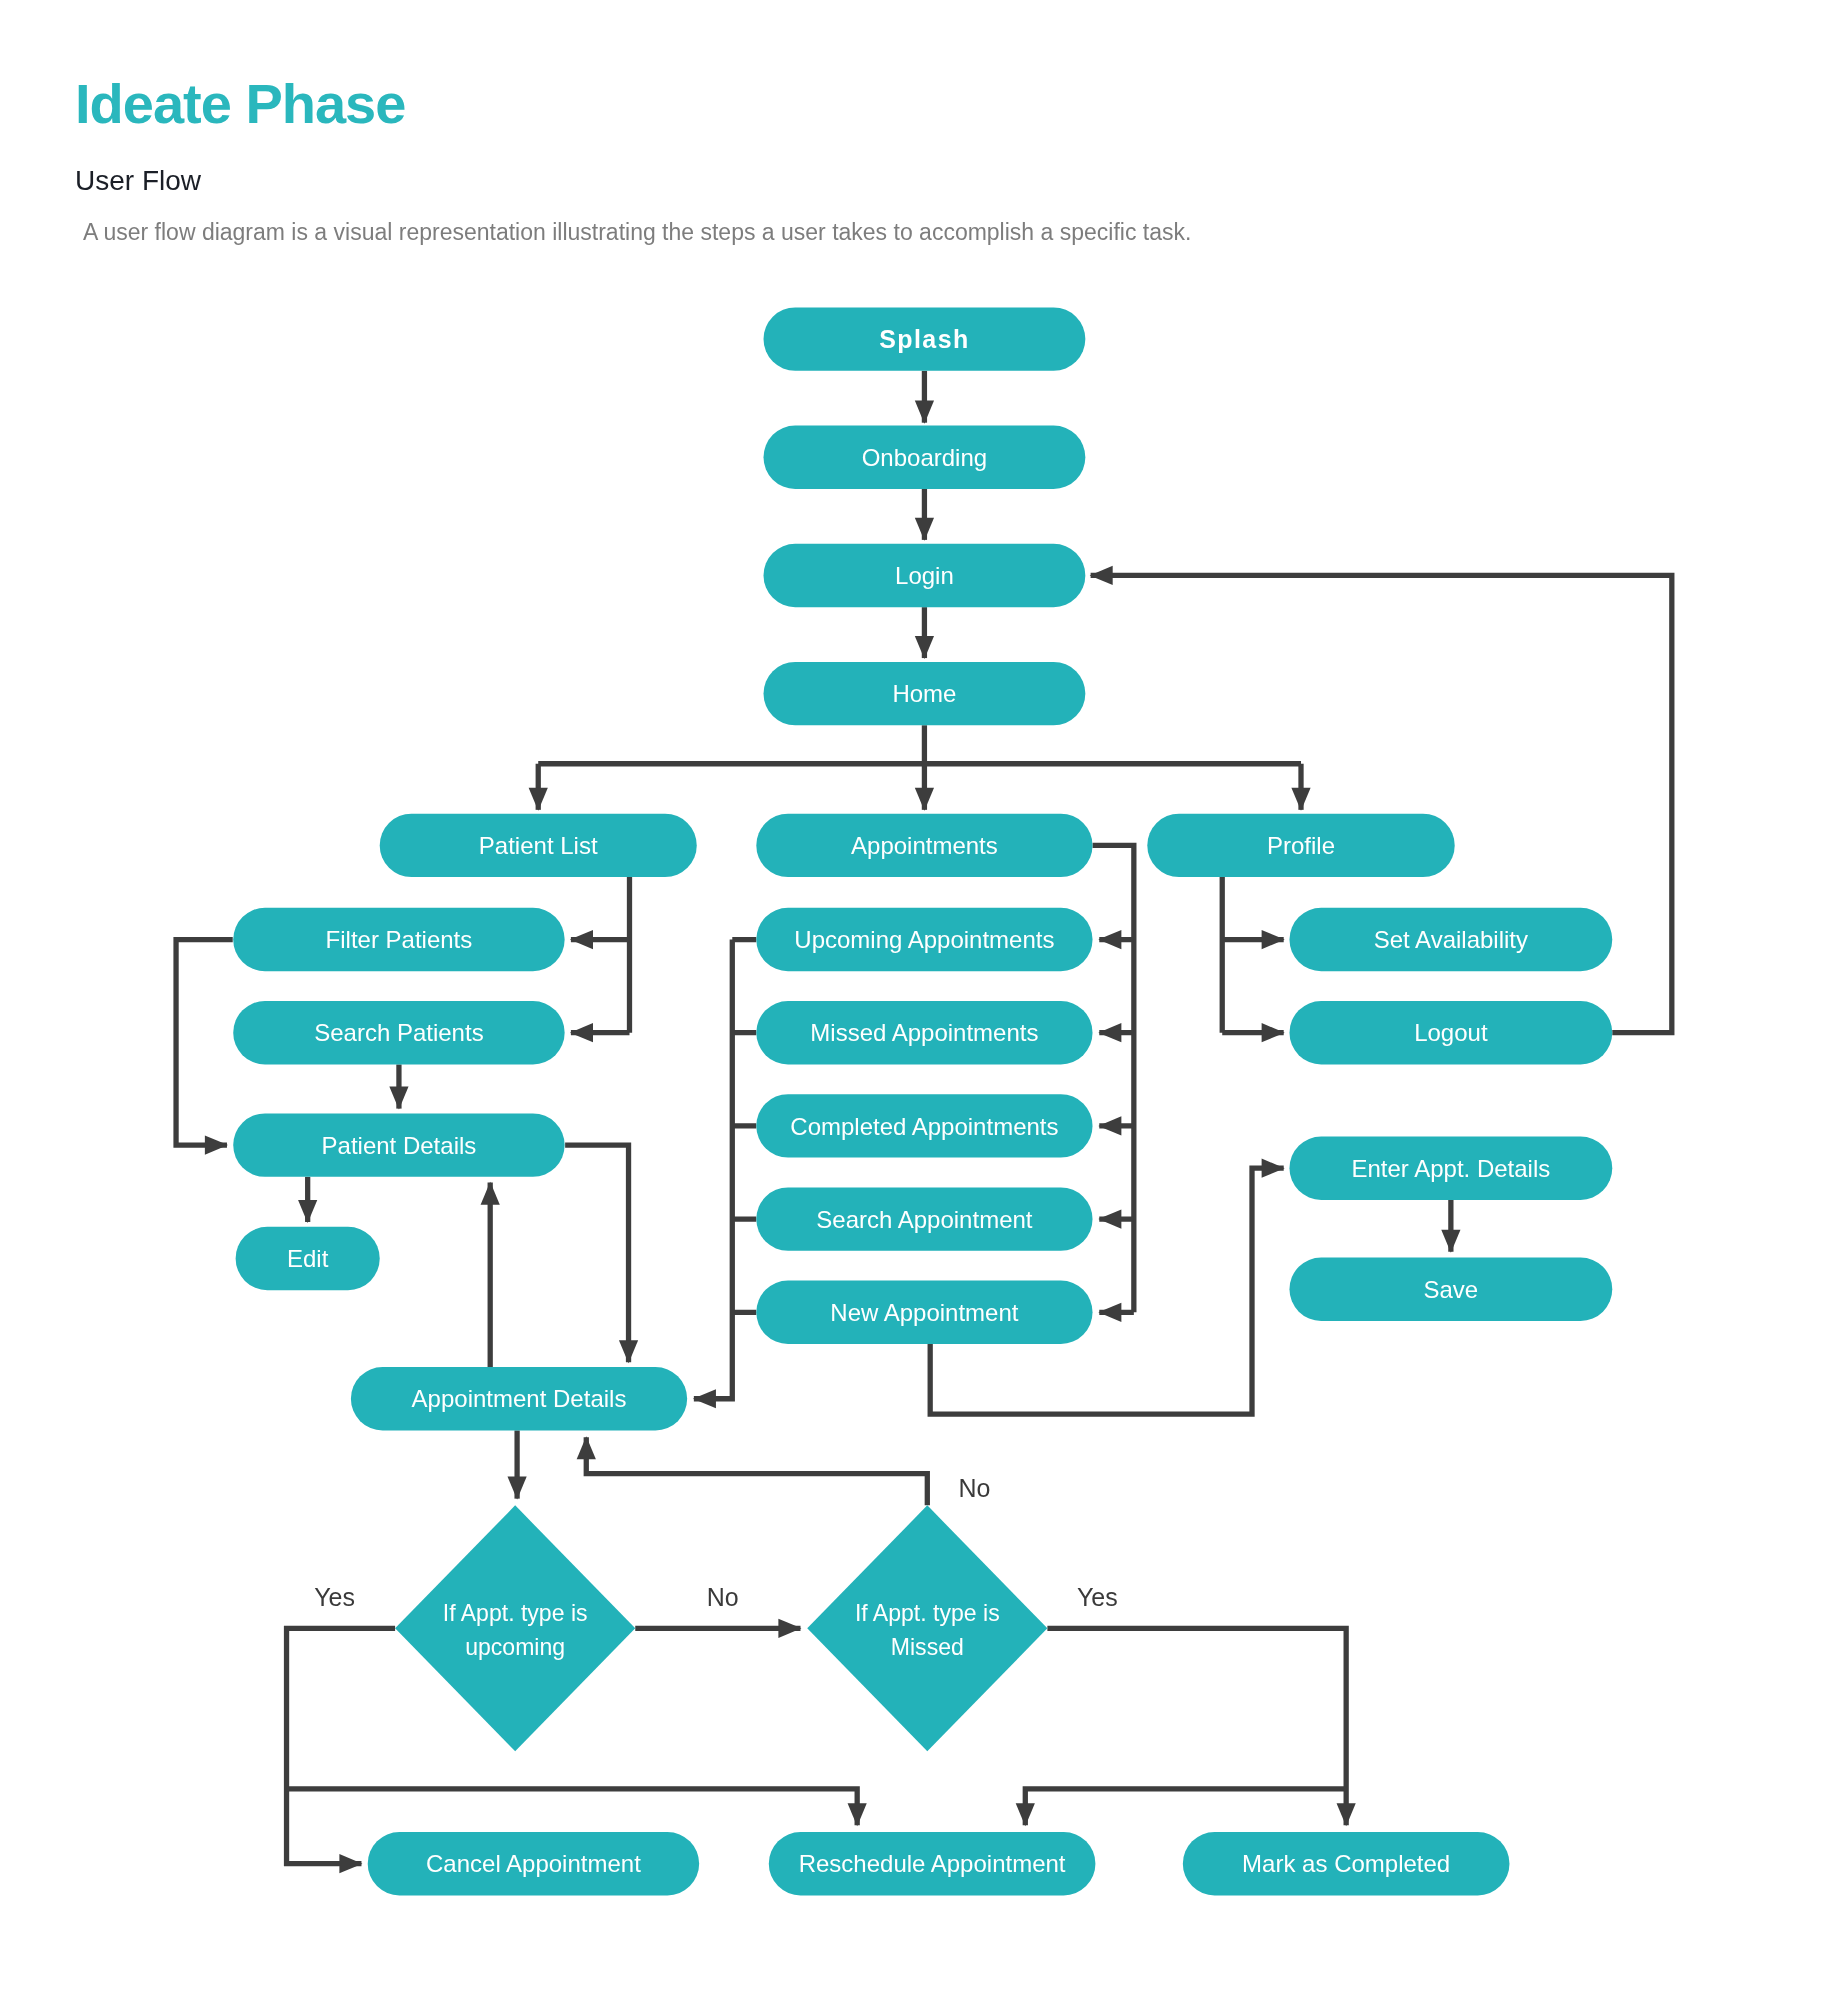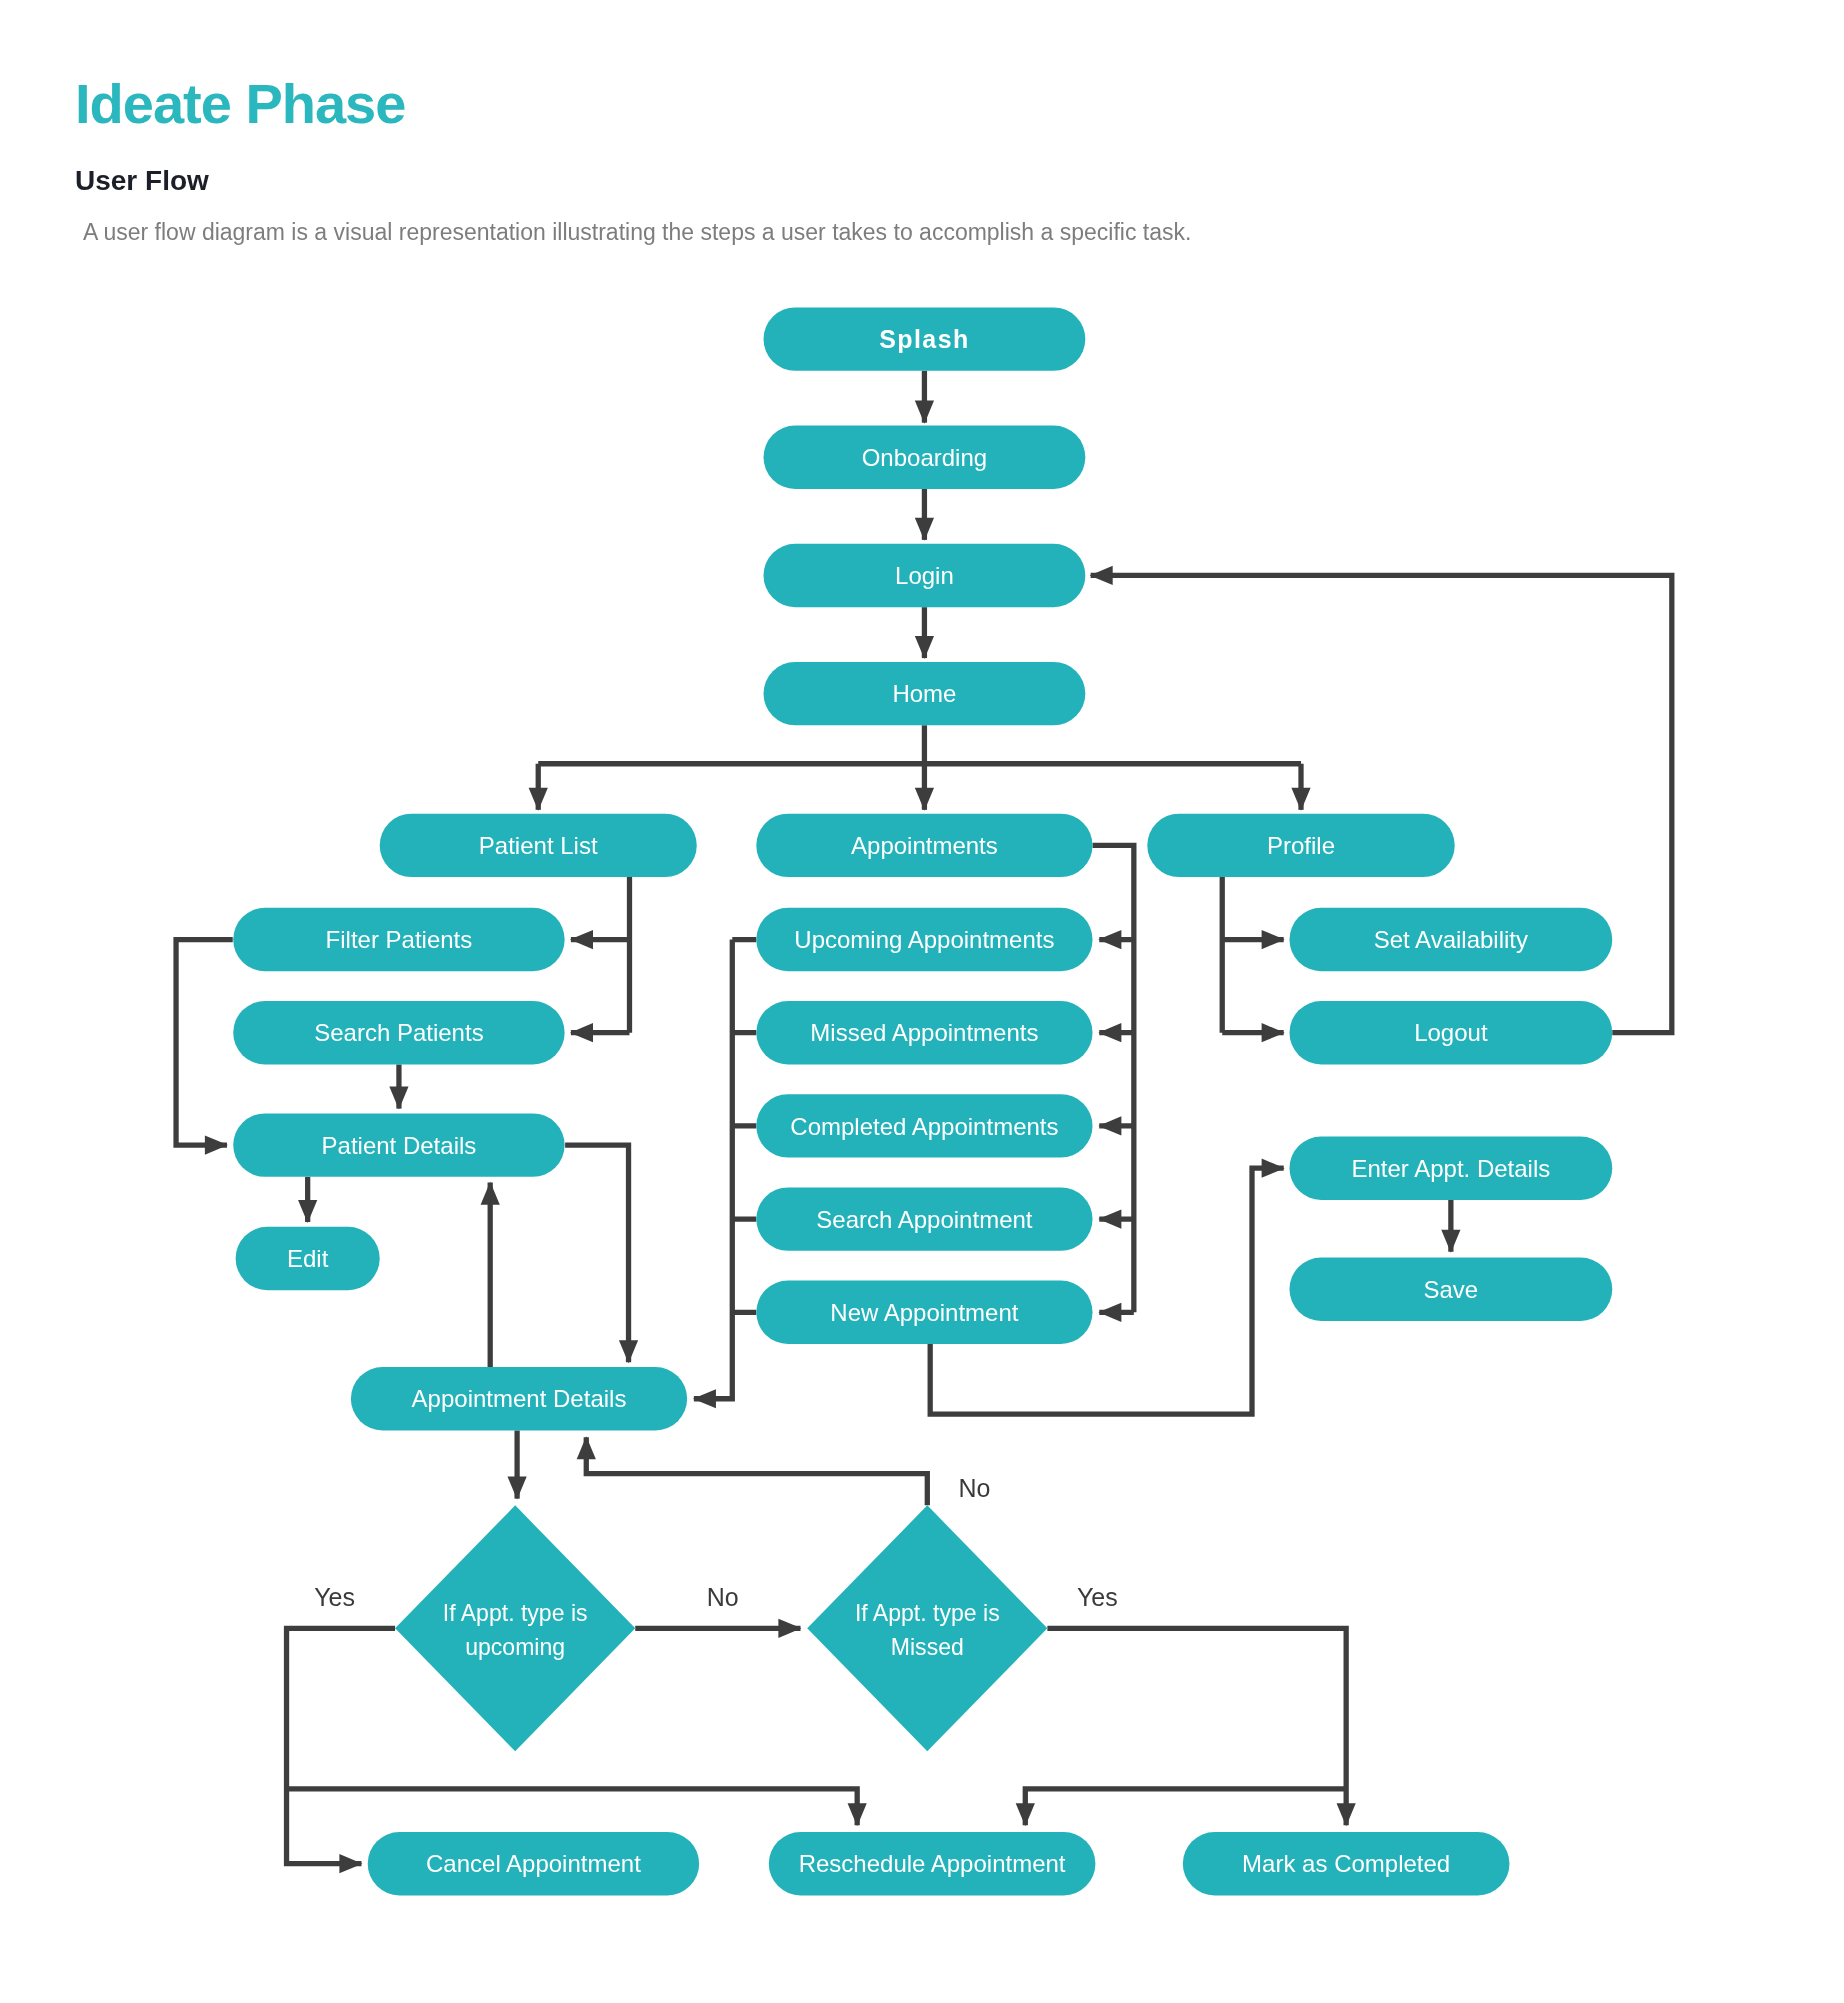--- a/index.html
+++ b/index.html
@@ -5,21 +5,21 @@
   :root{
     --title:#2ab7bd; --heading:#1b1f27; --desc:#7d7d7d;
     --node:#23b2b9; --node-text:#ffffff; --edge:#3d3d3d; --edge-label:#3a3a3a; --bg:#ffffff;
   }
   *{margin:0;padding:0;box-sizing:border-box}
   html,body{background:var(--bg);}
   body{font-family:"Liberation Sans", sans-serif;}
   .canvas{position:relative;width:1721px;height:2003px;background:var(--bg);overflow:hidden;}
   .hdr{position:absolute;left:75px;top:0;width:1729px;}
   .hdr h1{position:absolute;top:71px;left:0;font-size:56px;font-weight:800;color:var(--title);letter-spacing:-1px;white-space:nowrap;}
-  .hdr h2{position:absolute;top:165px;left:0;font-size:28px;font-weight:700;color:var(--heading);white-space:nowrap;}
+  .hdr h2{position:absolute;top:165px;left:0;font-size:28px;font-weight:400;color:var(--heading);white-space:nowrap;}
   .hdr p{position:absolute;top:219px;left:8px;font-size:23px;font-weight:400;color:var(--desc);white-space:nowrap;}
   svg.flow{position:absolute;left:0;top:0;}
   .pill{fill:var(--node);}
   .diamond{fill:var(--node);}
   .node-label{fill:var(--node-text);font-size:25px;font-weight:500;text-anchor:middle;font-family:"Liberation Sans",sans-serif;}
   .splash-label{font-weight:800;font-size:26px;letter-spacing:1.5px;}
   .dmd-label{fill:var(--node-text);font-size:24px;font-weight:500;text-anchor:middle;font-family:"Liberation Sans",sans-serif;}
   .edge{stroke:var(--edge);stroke-width:5.5;fill:none;}
   .lbl{fill:var(--edge-label);font-size:26px;font-weight:500;text-anchor:middle;font-family:"Liberation Sans",sans-serif;}
   .ah{fill:var(--edge);}

